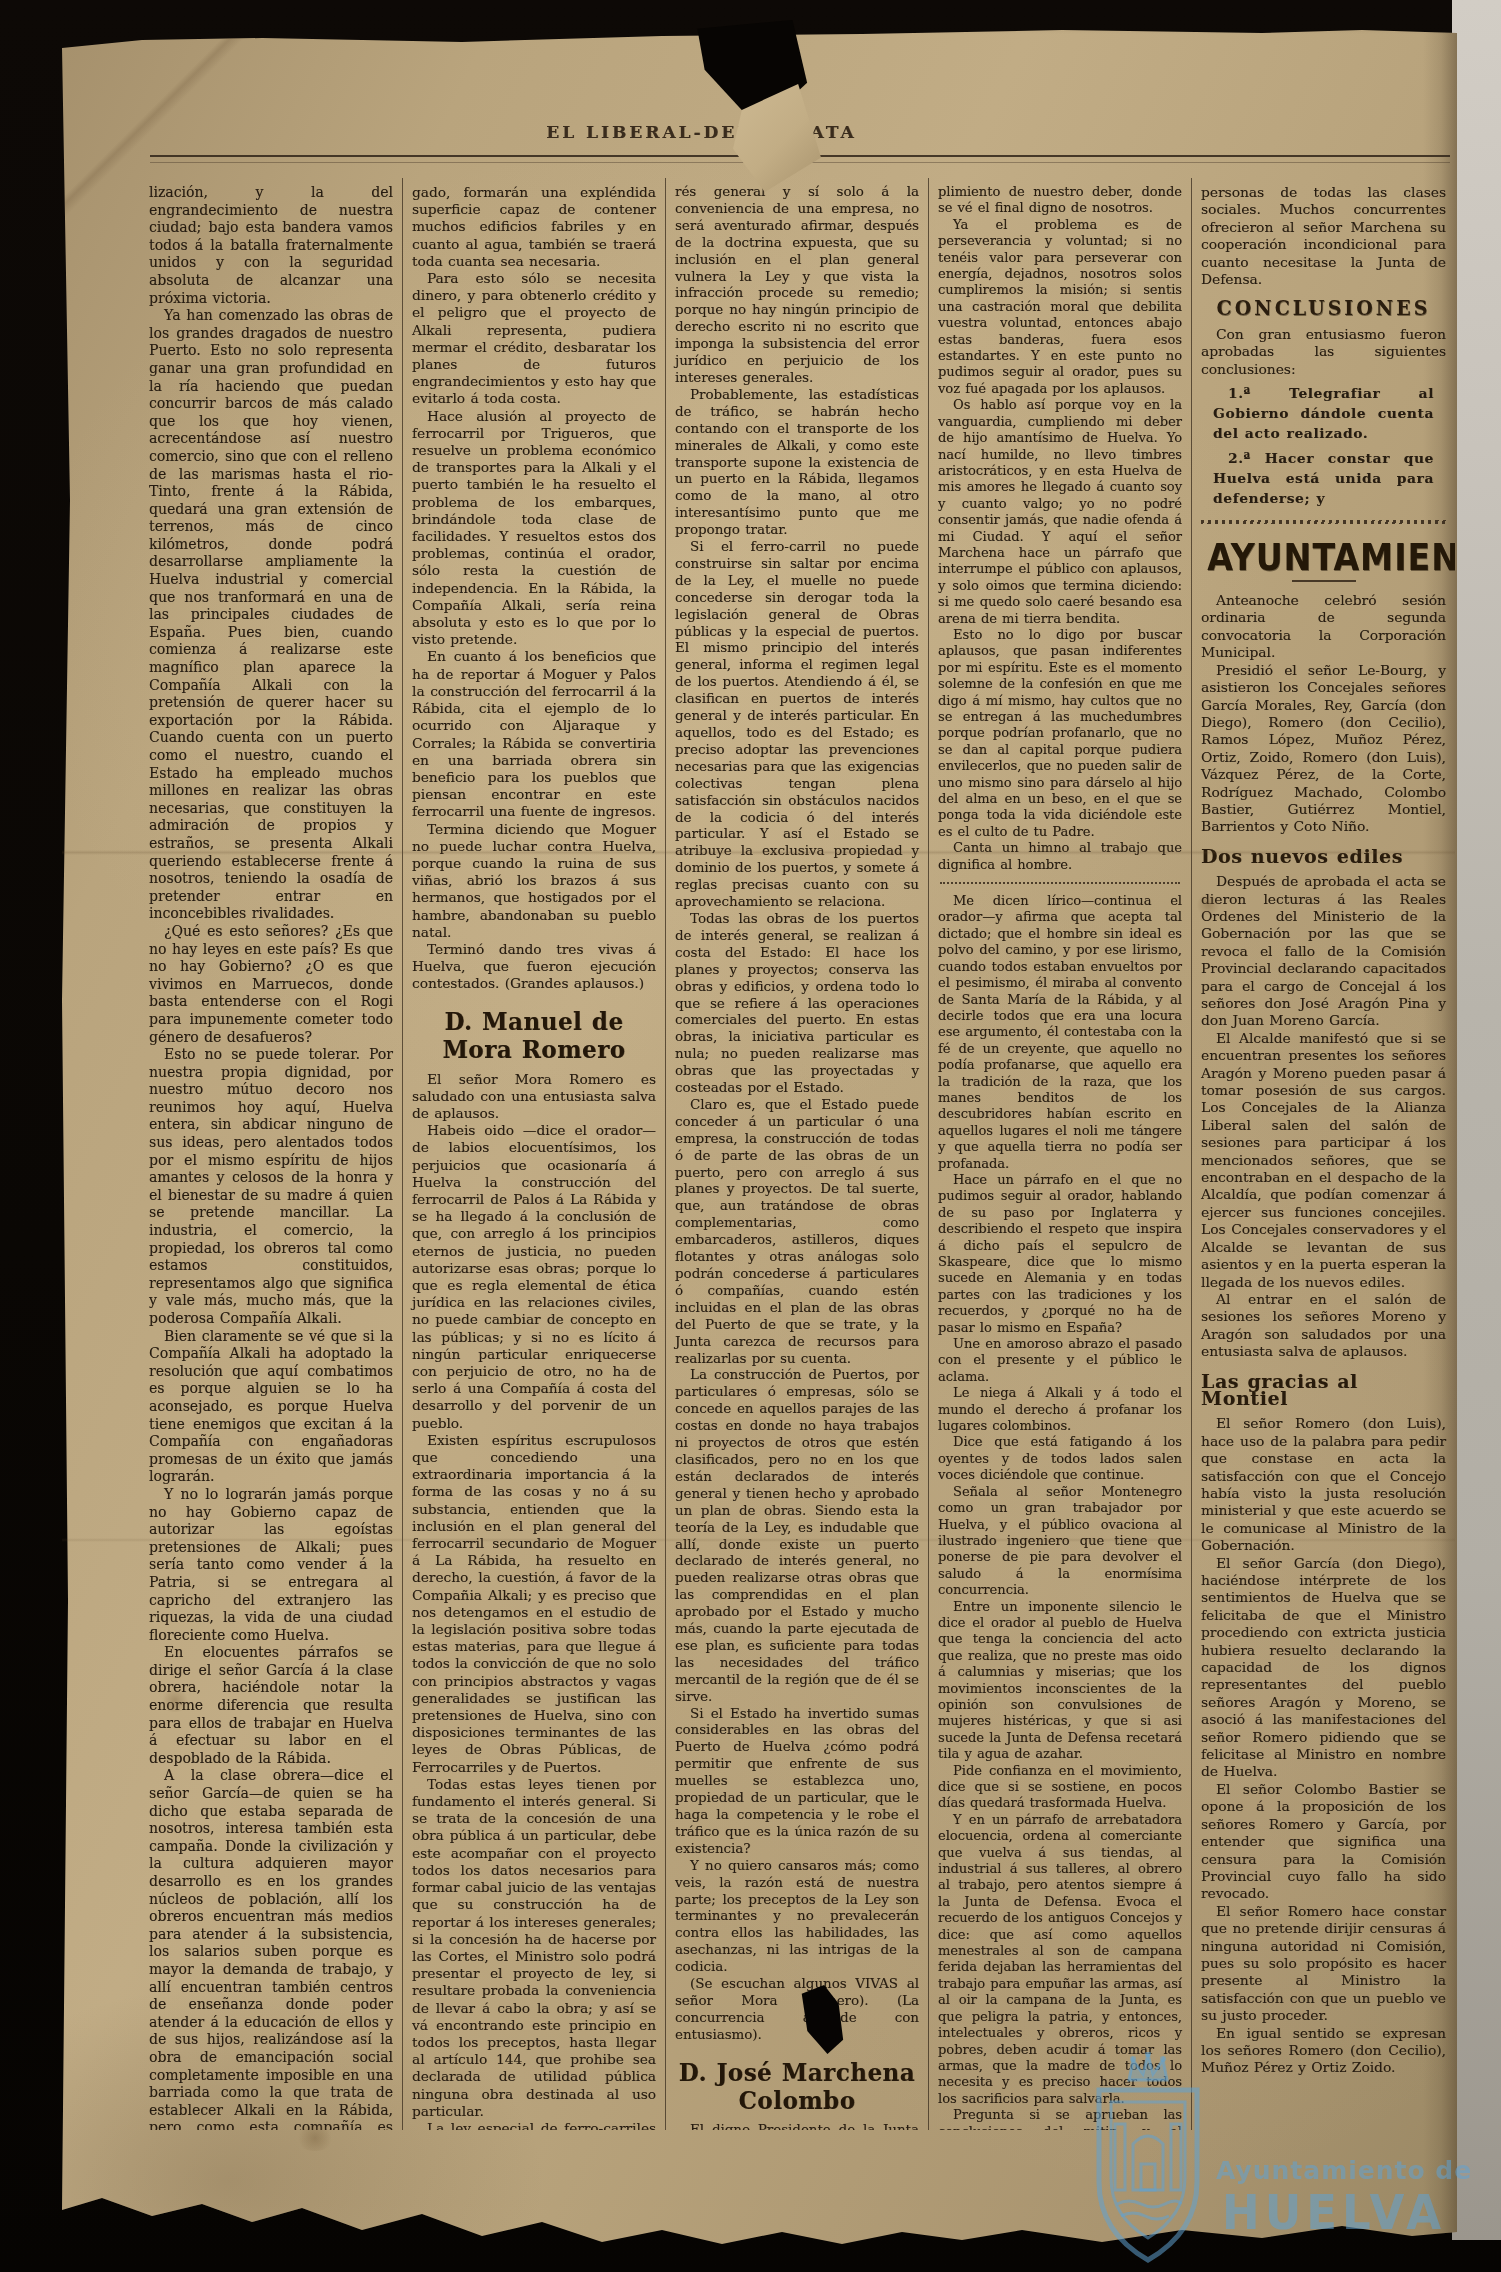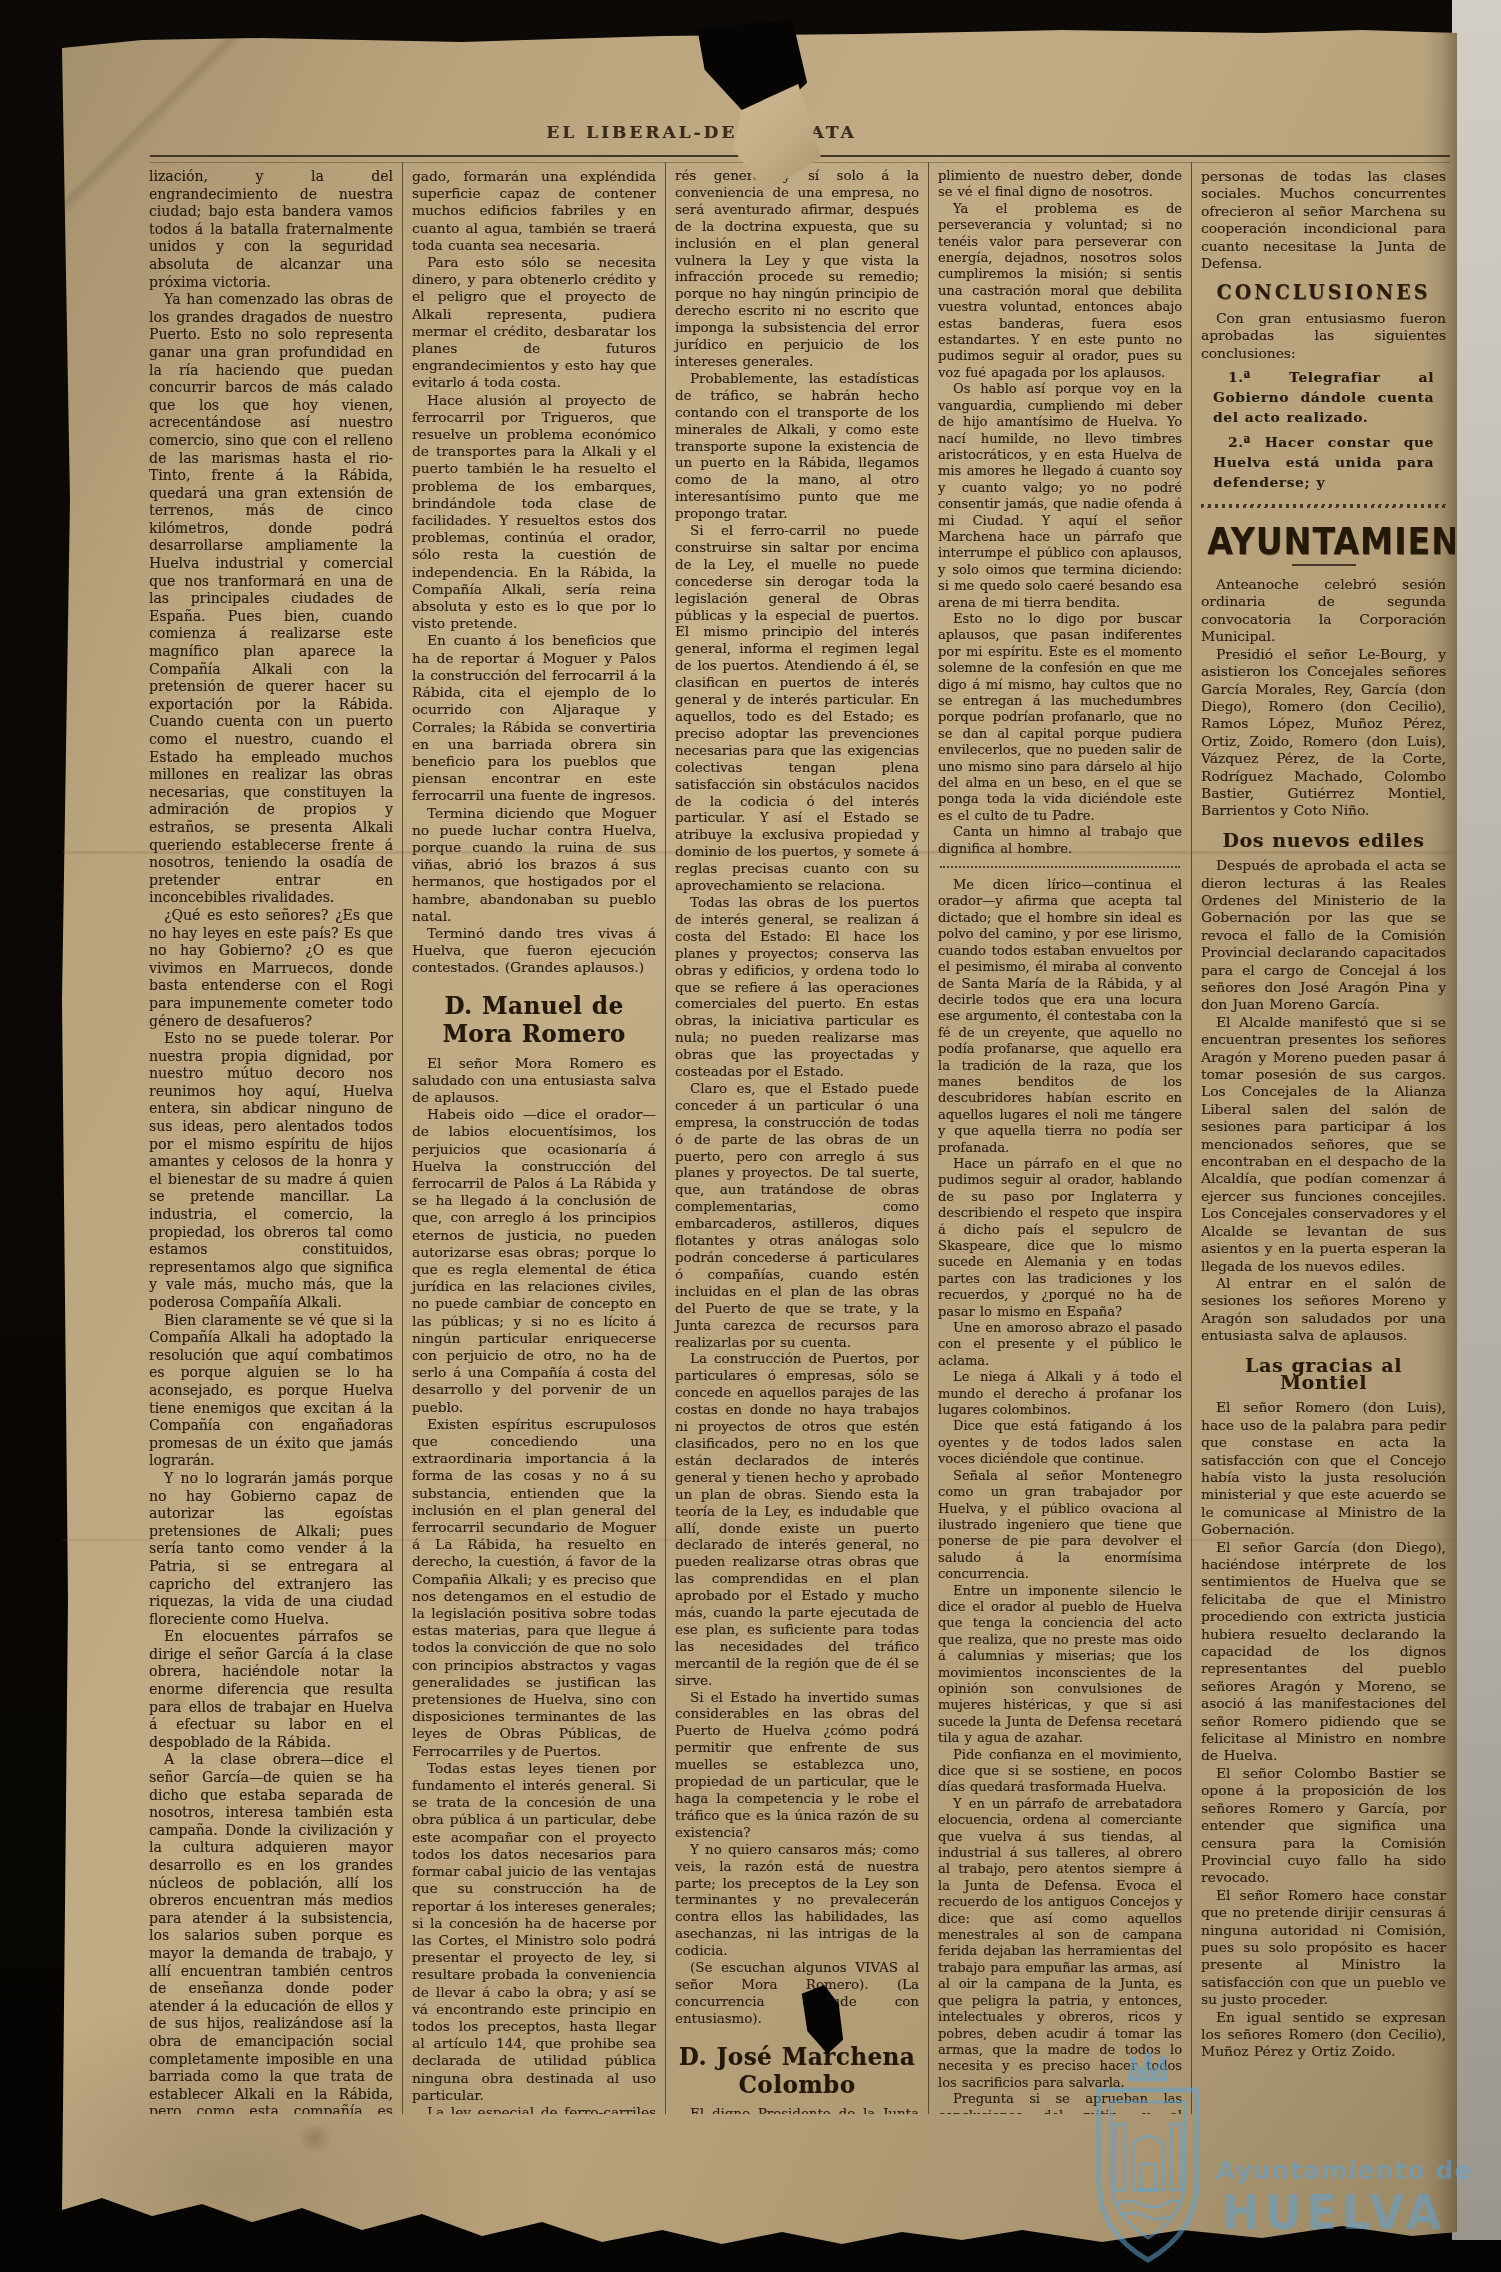--- a/index.html
+++ b/index.html
@@ -48,21 +48,21 @@
     color:#3a2c1d;text-shadow:.4px .4px 0 rgba(40,28,16,.45);
   }
   .head-rule{
     position:absolute;left:88px;top:155px;width:1300px;height:5px;
     border-top:2px solid rgba(48,36,24,.85);
     border-bottom:1px solid rgba(48,36,24,.35);
   }
 
   
   .columns{
-    position:absolute;left:78px;top:162px;width:1315px;height:1952px;
+    position:absolute;left:78px;top:178px;width:1315px;height:1952px;
     display:flex;overflow:hidden;
   }
   .col{
     width:20%;box-sizing:border-box;padding:6px 9px 0 9px;
     border-right:1px solid rgba(52,40,27,.72);
     font-size:14px;line-height:17.6px;color:#261c11;
     text-align:justify;overflow:hidden;
     text-shadow:.3px .3px 0 rgba(45,32,18,.38);
     word-spacing:1px;
   }
@@ -83,21 +83,21 @@
     margin:12px 0 8px 0;text-align:center;font-weight:bold;font-size:19px;
     letter-spacing:3px;color:#2a1d0e;transform:scaleY(1.05);
     font-family:"DejaVu Serif",serif;text-shadow:.6px .6px 0 rgba(42,29,14,.5);
   }
   .h-big{
     margin:14px 0 4px 0;text-align:center;font-weight:bold;font-size:35px;line-height:38px;
     letter-spacing:1px;color:#241808;font-family:"DejaVu Sans",sans-serif;
     transform:scale(.95,1.08);text-shadow:.6px .6px 0 rgba(36,24,8,.5);
   }
   .h-sub{
-    margin:12px 0 8px 0;text-align:center;font-weight:bold;font-size:19px;
+    margin:12px 0 8px 0;text-align:left;font-weight:bold;font-size:19px;
     color:#281b0c;font-family:"DejaVu Serif",serif;letter-spacing:.6px;
   }
   .dots{border:none;border-top:2.5px dotted rgba(56,42,27,.85);margin:9px 2px;}
   .wavy{
     height:4px;margin:12px 0 2px 0;
     background:repeating-linear-gradient(100deg,rgba(56,42,27,.9) 0 3px,rgba(56,42,27,0) 3px 7px);
   }
   .shortrule{width:64px;margin:2px auto 10px auto;border-top:2px solid rgba(52,38,24,.85);}
 
   

